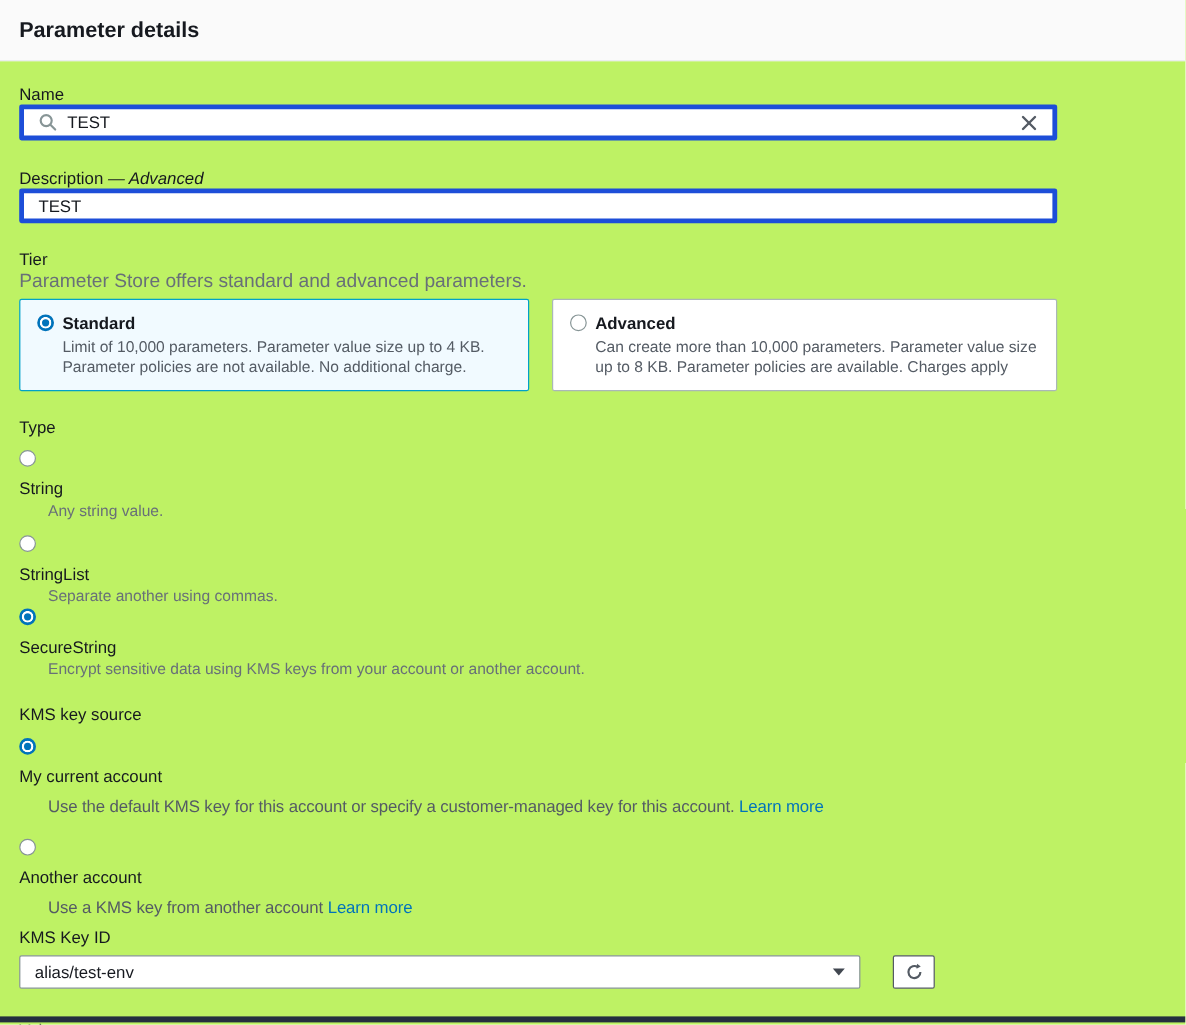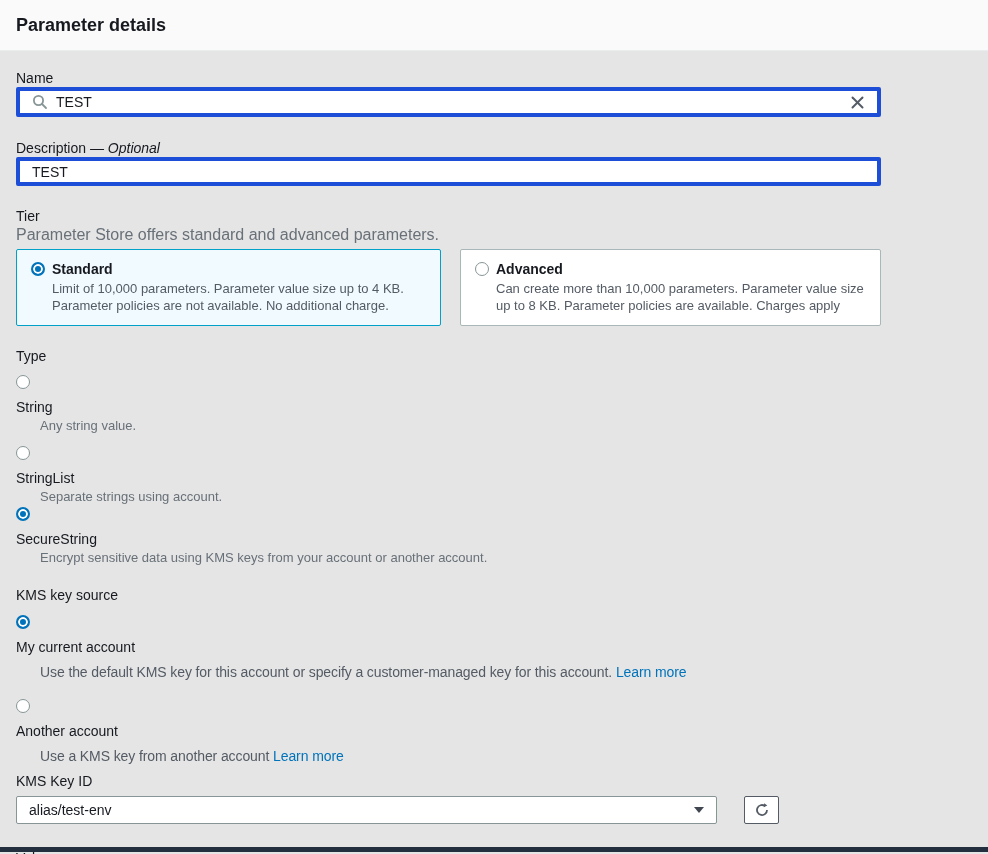--- a/index.html
+++ b/index.html
@@ -2,21 +2,21 @@
 <html><head>
 <meta charset="utf-8">
 <style>
   * { box-sizing: border-box; margin: 0; padding: 0; }
   html, body { width: 988px; background: #fff; }
   body {
     font-family: "Liberation Sans", "DejaVu Sans", sans-serif;
     color: #16191f;
     -webkit-font-smoothing: antialiased;
   }
-  .page { position: relative; width: 988px; height: 854px; background: #e5e5e5; overflow: hidden; }
+  .page { position: relative; width: 988px; height: 854px; background: #bef264; overflow: hidden; }
 
   
   .panel-header {
     height: 51px; background: #fafafa; border-bottom: 1px solid #eaeded;
     padding: 14px 16px; 
   }
   .panel-title { font-size: 18px; line-height: 22px; font-weight: 700; color: #16191f; }
 
   
   .form { padding: 18px 16px 0 16px; }
@@ -124,21 +124,21 @@
       <span class="icon-btn">
         <svg width="15" height="15" viewBox="0 0 15 15">
             <line x1="2.5" y1="2.5" x2="12.5" y2="12.5" stroke="#545b64" stroke-width="2" stroke-linecap="round"></line>
             <line x1="12.5" y1="2.5" x2="2.5" y2="12.5" stroke="#545b64" stroke-width="2" stroke-linecap="round"></line>
           </svg>
       </span>
     </div>
 
     <div class="field-label section-gap">
       <span>Description</span>
-      <span class="optional">— Optional</span>
+      <span class="optional">— Advanced</span>
     </div>
     <div class="text-input plain-input" style="height:29px;">
       <span class="value-text">TEST</span>
     </div>
 
     <div class="field-label" style="margin-top:21px;">Tier</div>
     <div class="hint">Parameter Store offers standard and advanced parameters.</div>
     <div class="cards">
       <div class="card card-standard selected">
         <span class="radio selected"></span>
@@ -164,21 +164,21 @@
         <span class="opt-title">String</span>
       </div>
       <div class="opt-desc">Any string value.</div>
     </div>
 
     <div class="opt" style="margin-top:11px;">
       <div class="opt-row">
         <span class="radio"></span>
         <span class="opt-title">StringList</span>
       </div>
-      <div class="opt-desc">Separate strings using account.</div>
+      <div class="opt-desc">Separate another using commas.</div>
     </div>
 
     <div class="opt" style="margin-top:1px;">
       <div class="opt-row">
         <span class="radio selected"></span>
         <span class="opt-title">SecureString</span>
       </div>
       <div class="opt-desc">Encrypt sensitive data using KMS keys from your account or another account.</div>
     </div>
 

